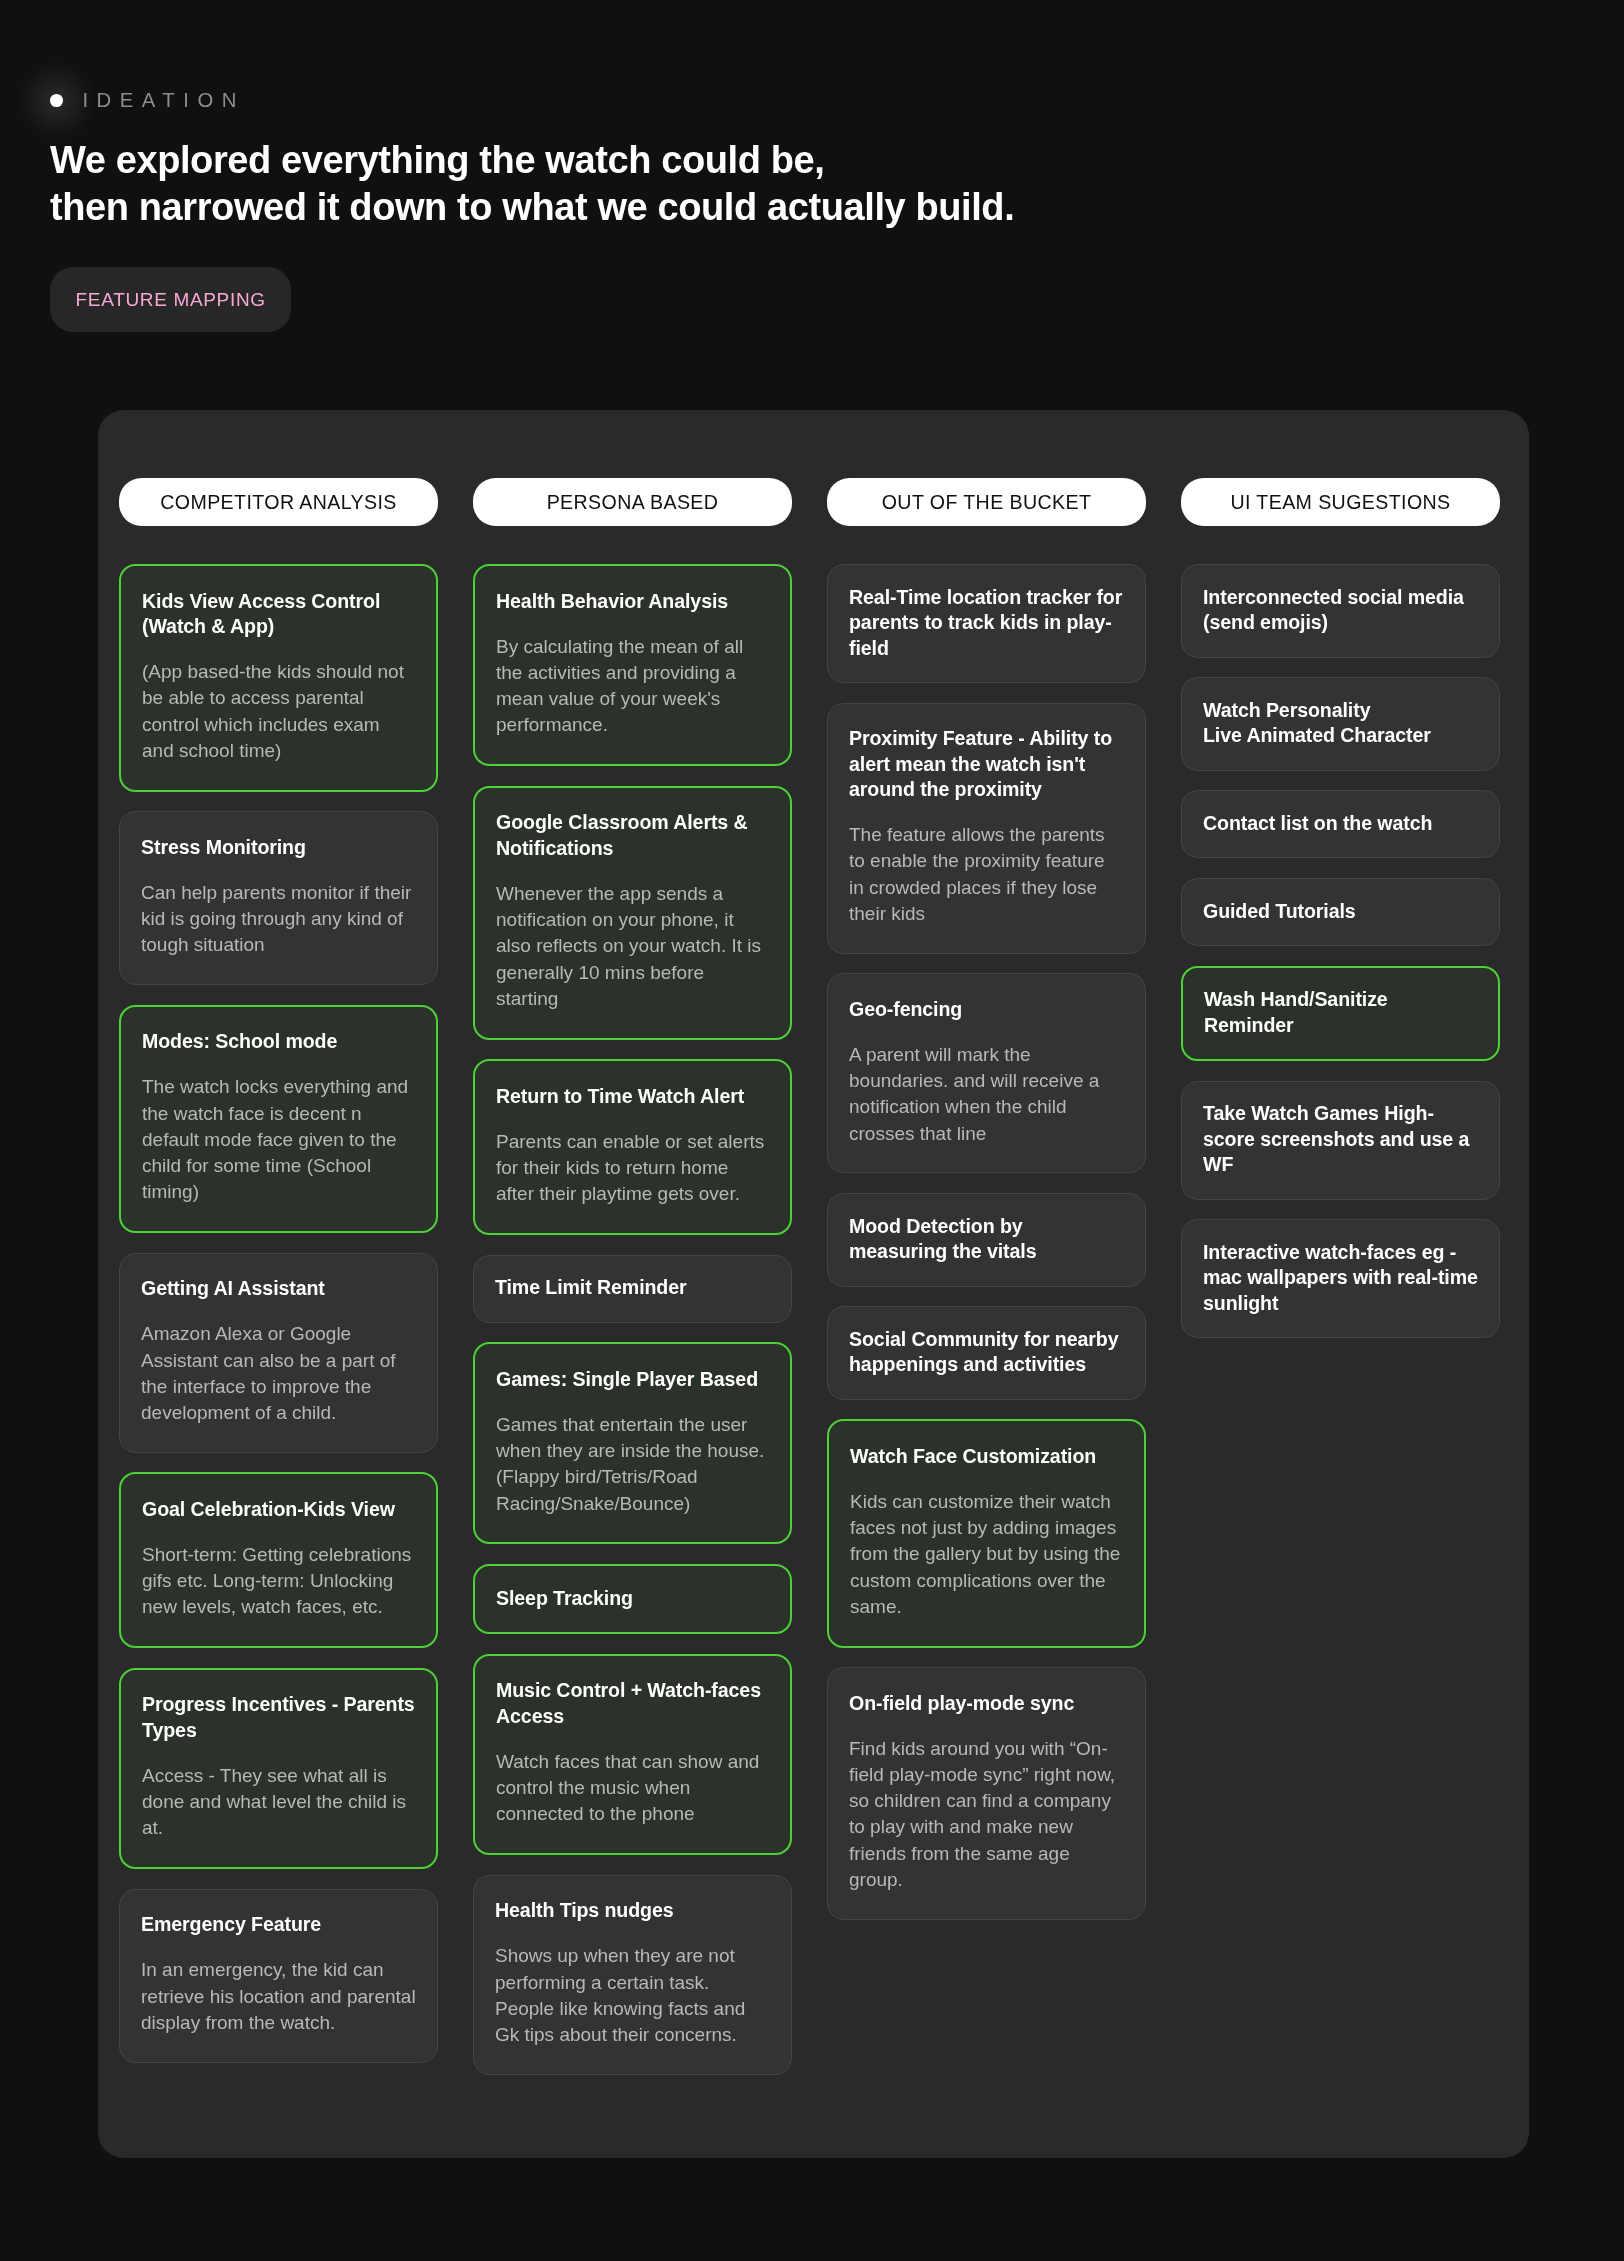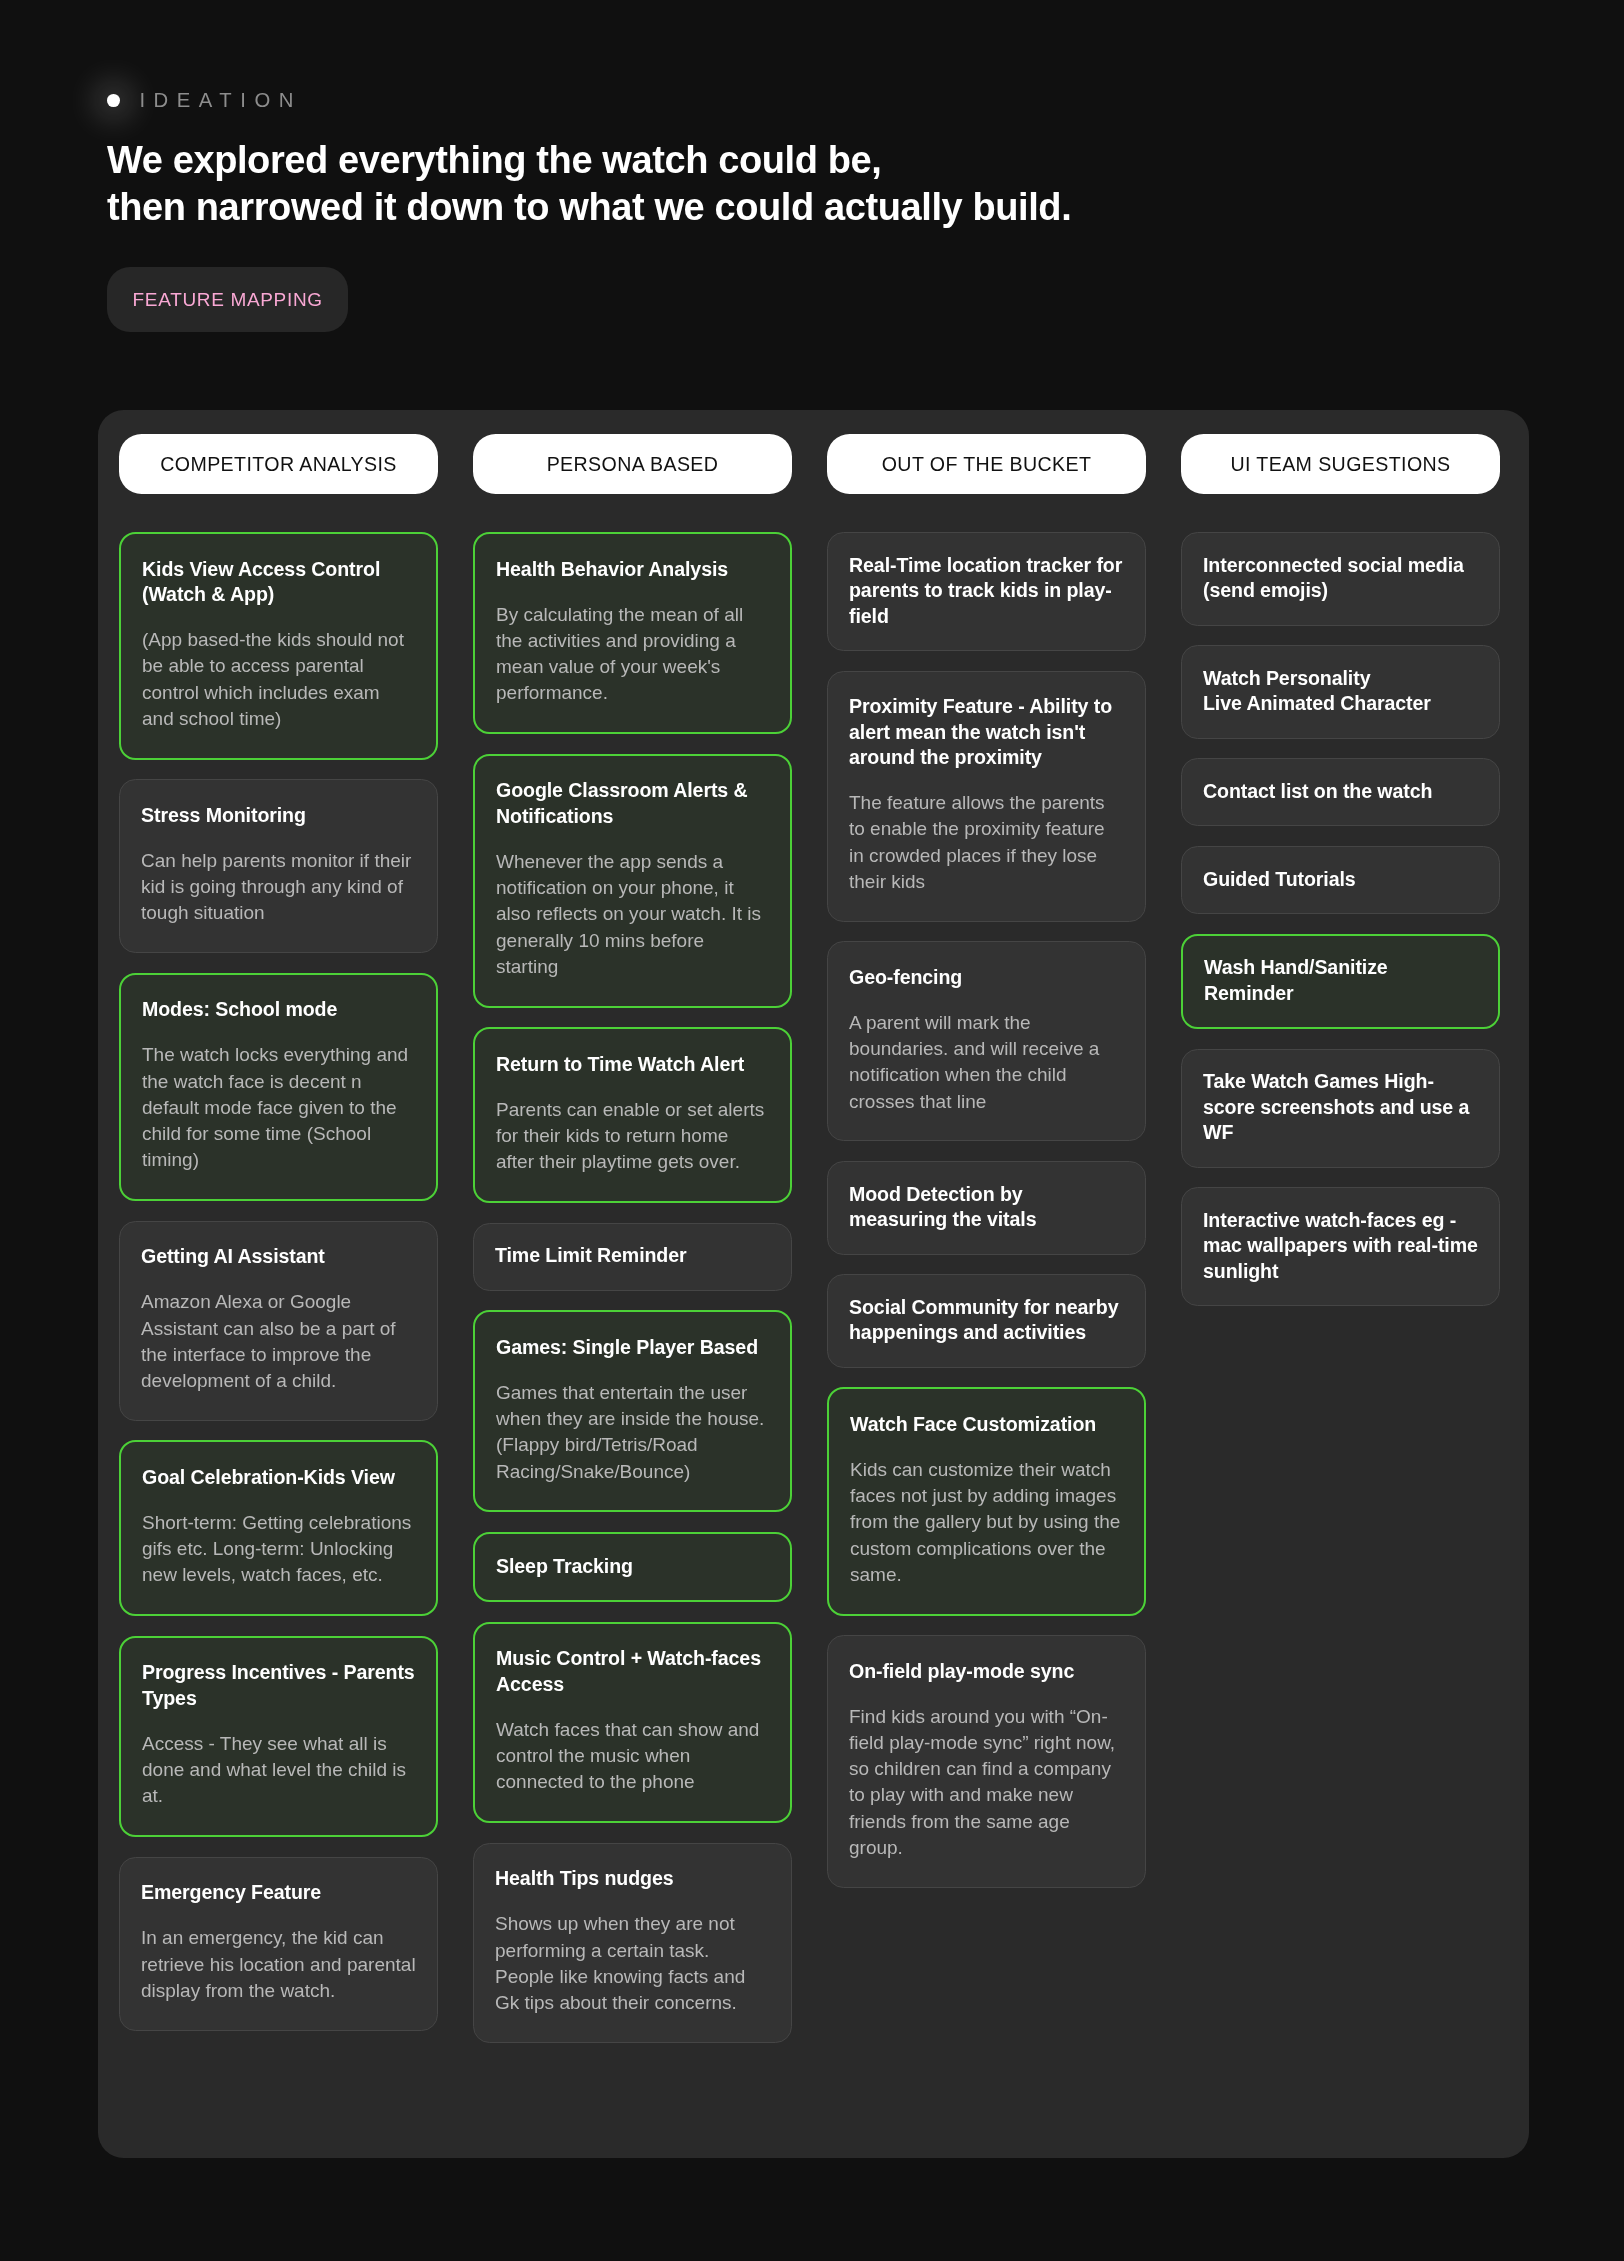--- a/index.html
+++ b/index.html
@@ -17,21 +17,21 @@
   body{
     width:1625px;
     min-height:2261px;
     font-family:"Liberation Sans","DejaVu Sans",sans-serif;
     -webkit-font-smoothing:antialiased;
     position:relative;
     overflow:hidden;
   }
 
   
-  .header{padding:89px 0 0 107px;}
+  .header{padding:89px 0 0 50px;}
   .eyebrow{display:flex;align-items:center;gap:19.6px;height:22.6px;}
   .eyebrow .dot{
     width:12.8px;height:12.8px;border-radius:50%;background:#ffffff;
     box-shadow:0 0 30px 13.5px rgba(255,255,255,.16);
     flex:0 0 auto;
   }
   .eyebrow .label{
     font-size:20.3px;letter-spacing:.42em;color:#8d8d8d;font-weight:400;
     text-transform:uppercase;
   }
@@ -66,27 +66,28 @@
     border-radius:25.6px;
     padding:24px 21px 30px 21px;
   }
   .columns{display:flex;gap:35px;align-items:flex-start;}
   .column{width:319px;display:flex;flex-direction:column;}
 
   .col-head{
     background:#ffffff;
     color:#111111;
     border-radius:22.6px;
-    height:60px;
+    height:48px;
     display:flex;align-items:center;justify-content:center;
     font-size:19.6px;
     letter-spacing:.02em;
     font-weight:400;
     margin-bottom:38px;
     text-align:center;
+    margin-top:44px;
   }
 
   .cards{display:flex;flex-direction:column;gap:19.6px;}
 
   .card{
     background:var(--card-bg);
     border:0.8px solid var(--card-border);
     border-radius:16.5px;
     padding:22.6px 21px 25.6px 21px;
   }

